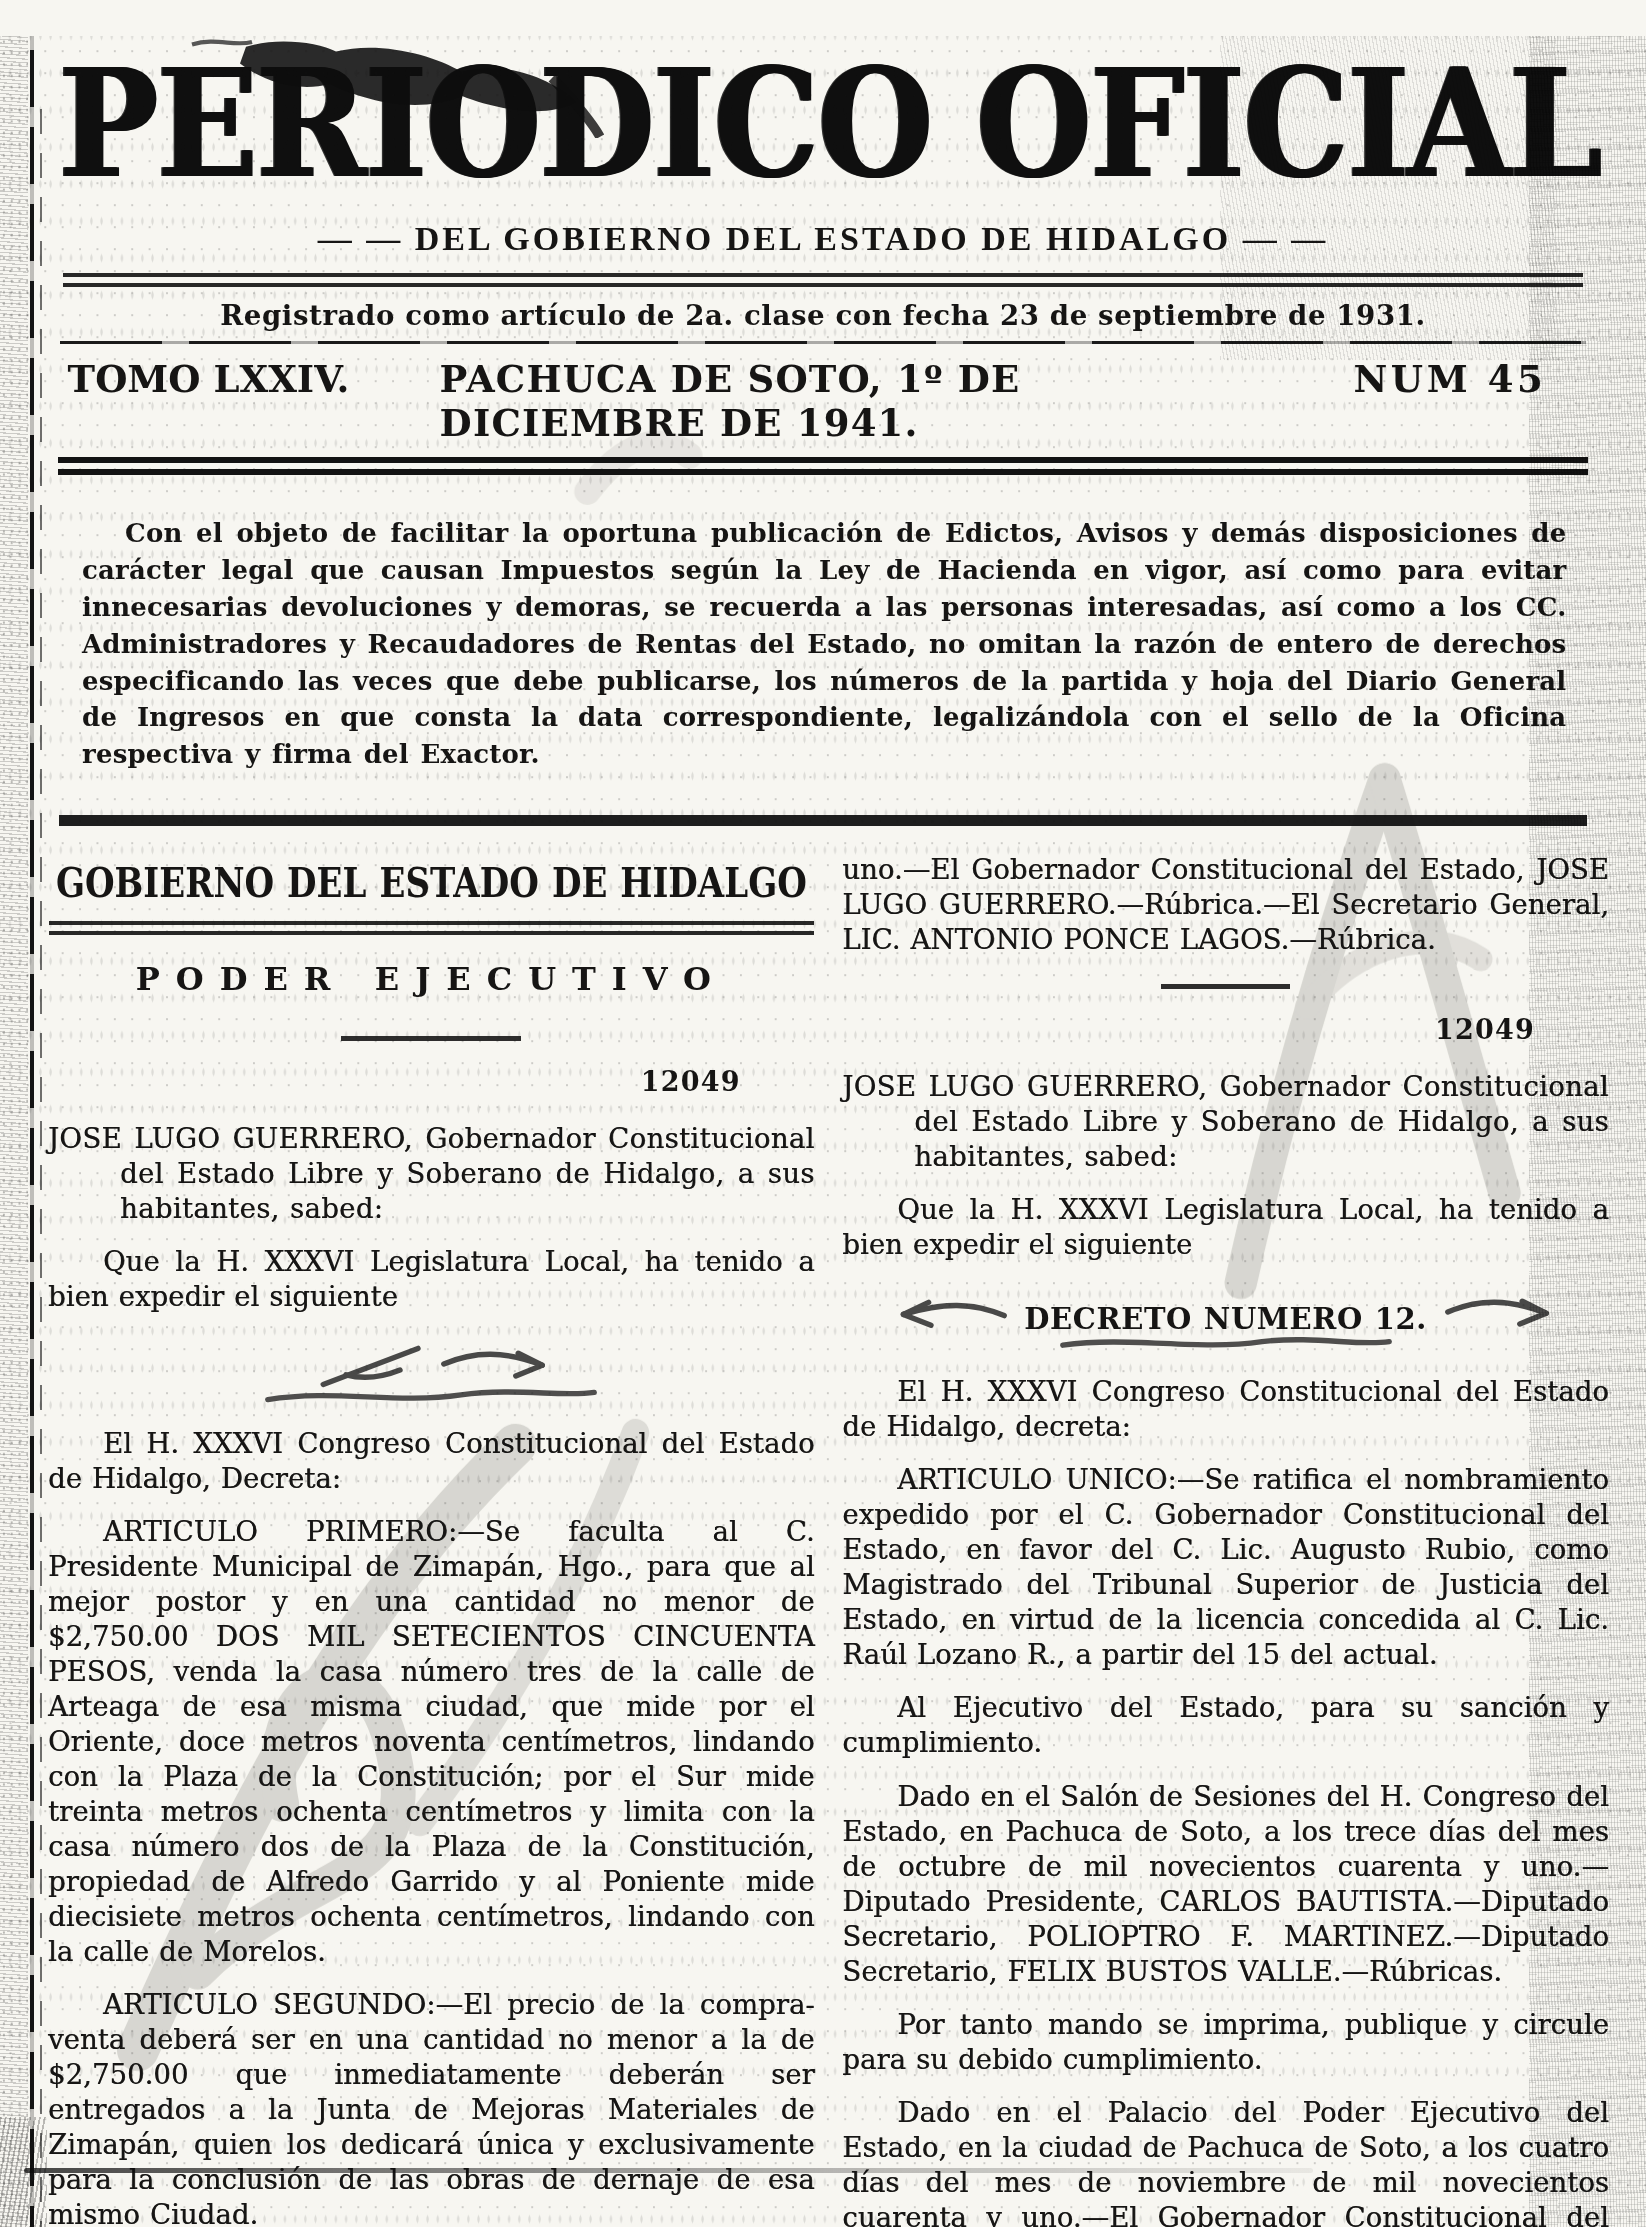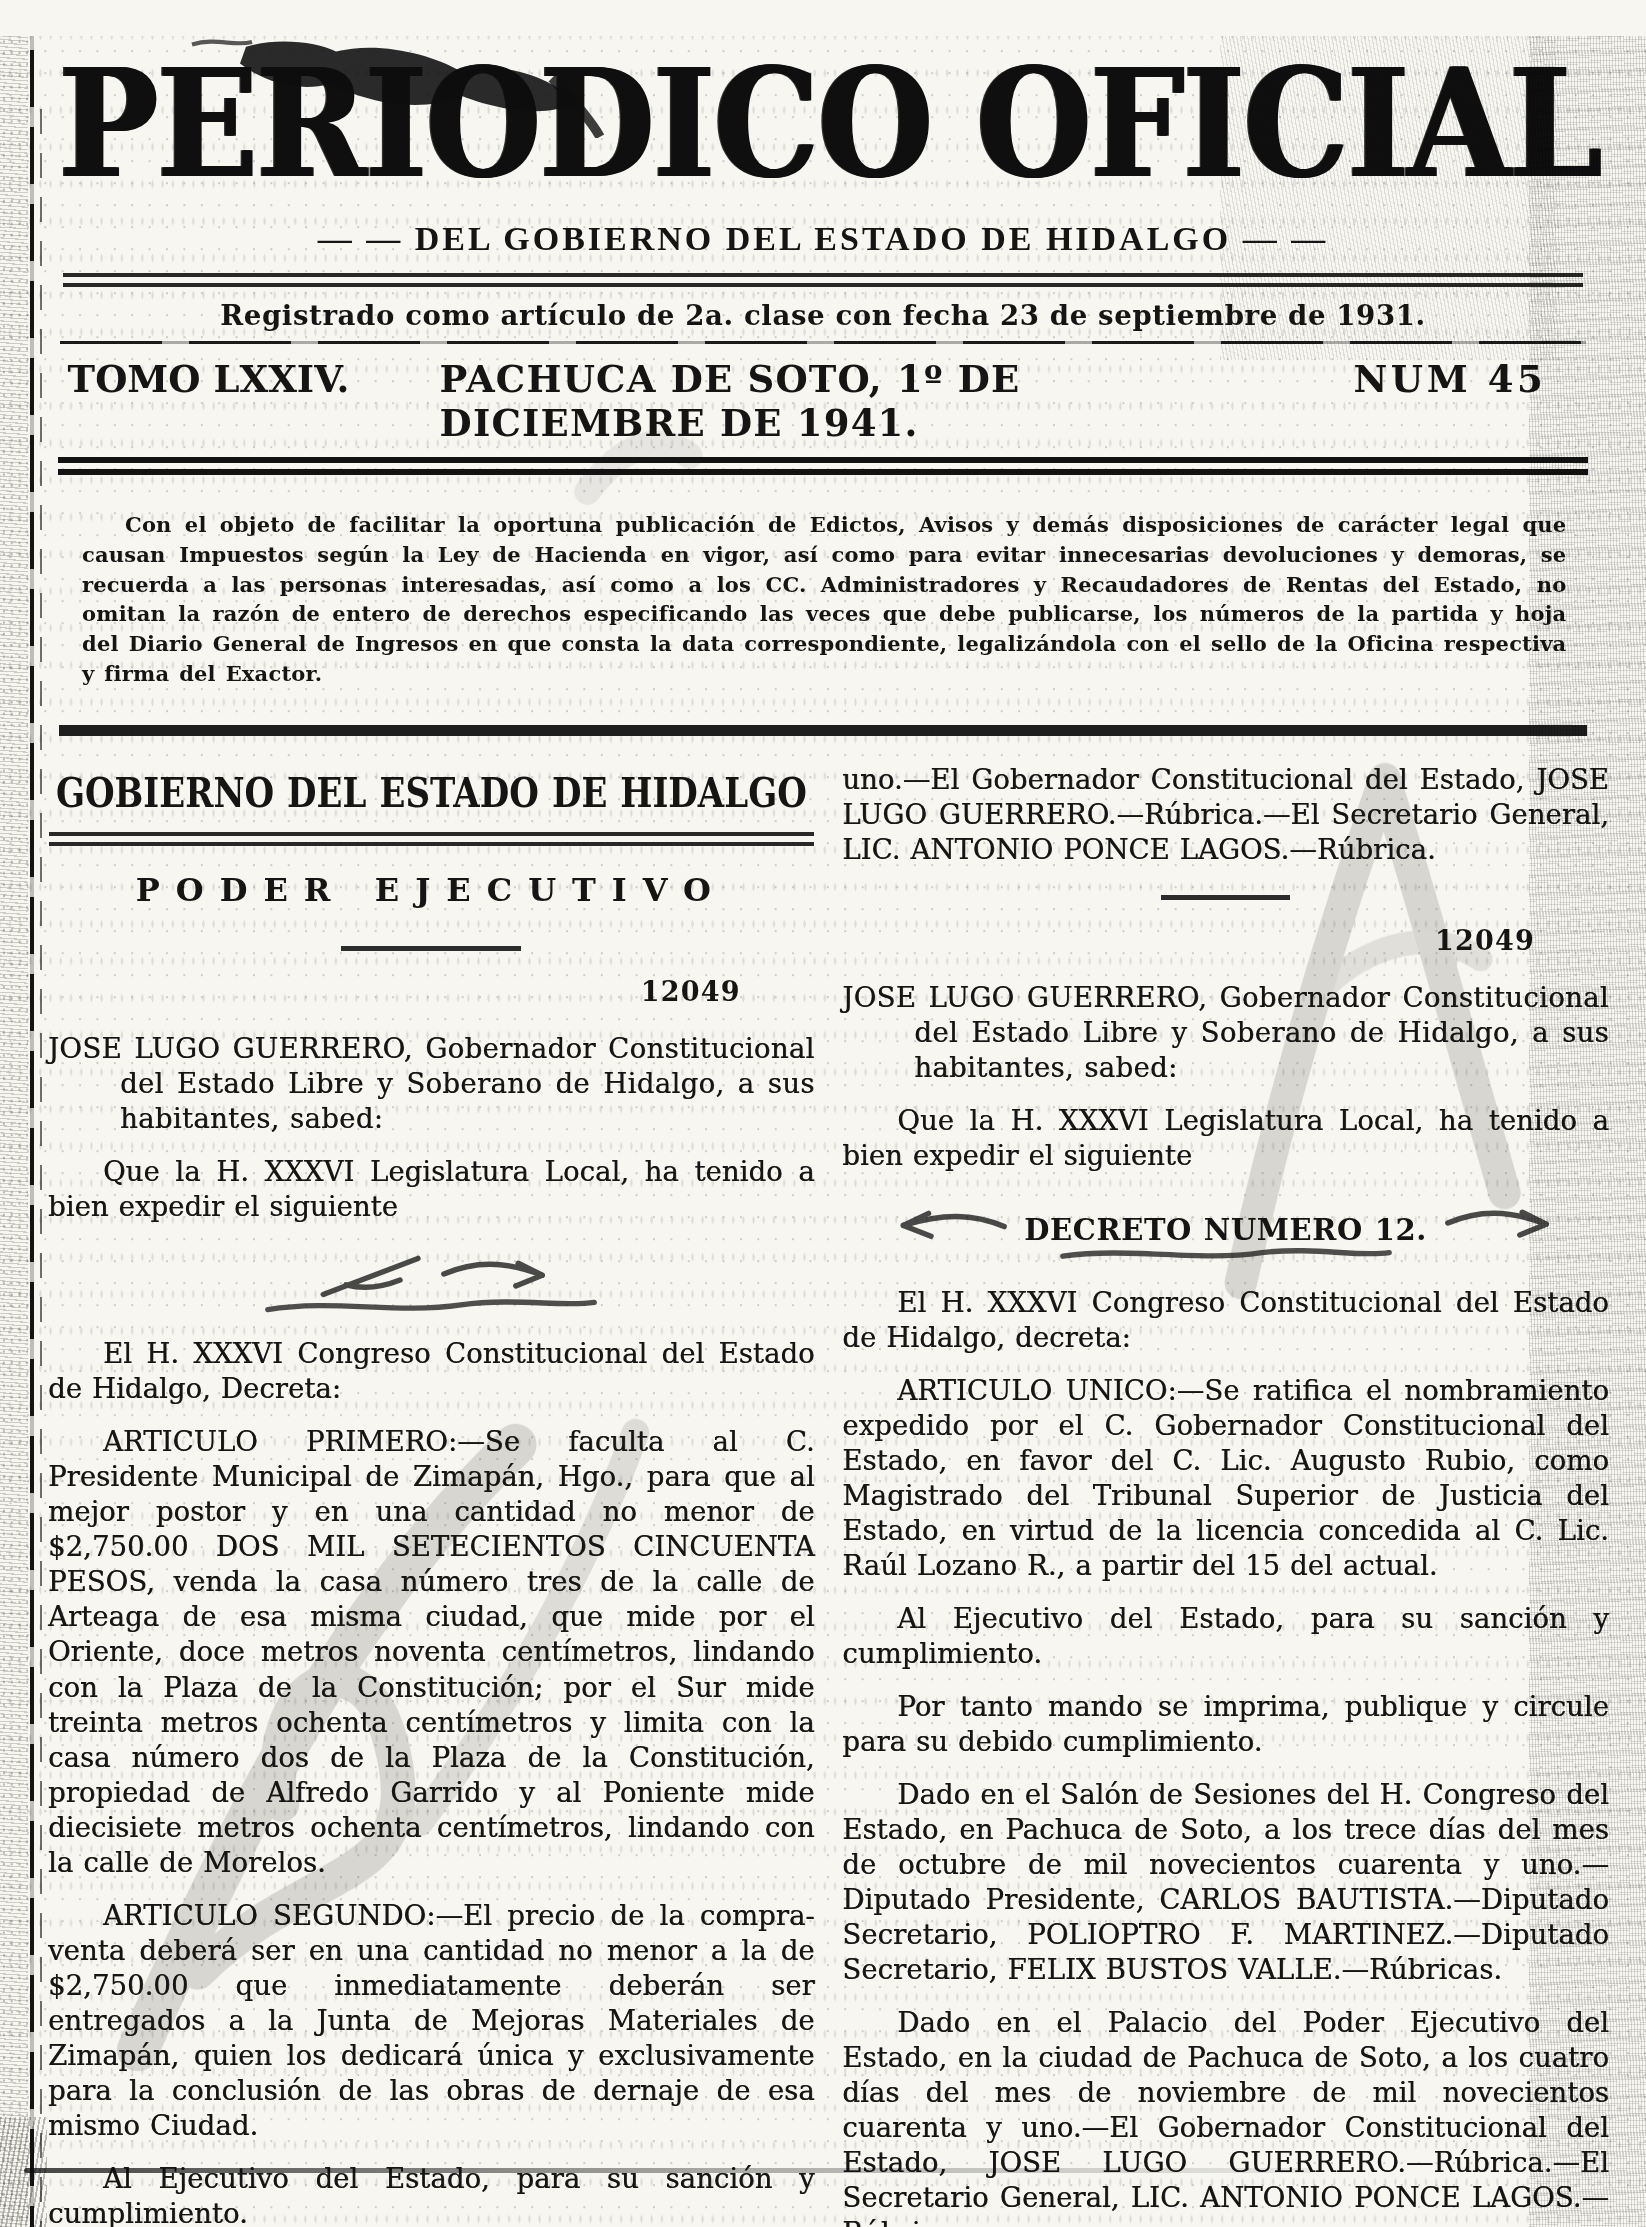--- a/index.html
+++ b/index.html
@@ -78,21 +78,21 @@
   .rule-thin{
     height:3px;margin:0 2.4px;
     background:repeating-linear-gradient(90deg,#1a1a1a 0 102px, rgba(26,26,26,.35) 102px 129px);
   }
   .tomo-row{display:flex;align-items:baseline;padding:13px 9.6px 9.6px 9.6px;font-weight:bold;font-size:37px;}
   .tomo{width:372px;text-align:left;}
   .dateline{flex:1;text-align:left;letter-spacing:1.2px;}
   .issue{width:258px;text-align:right;padding-right:32px;letter-spacing:3.6px;}
   .rule-heavy2{height:6px;border-top:6px solid #131313;border-bottom:6px solid #131313;margin:2.4px 0;}
   .notice{
-    font-size:21px;line-height:1.42;font-weight:bold;text-align:justify;
+    font-size:26px;line-height:1.42;font-weight:bold;text-align:justify;
     text-indent:43px;padding:14.4px 21.6px 15.6px 24px;letter-spacing:0.2px;word-spacing:2.4px;
   }
   .rule-fat{height:10.8px;background:#121212;margin:0 1.2px;opacity:.95;}
 
   
   .columns{position:relative;z-index:2;display:flex;gap:27.6px;padding:26px 37px 0 48px;}
   .col{width:50%;font-size:27.6px;line-height:1.27;text-align:justify;word-spacing:1.2px;}
   .col p{margin:0 0 18px 0;text-shadow:0.4px 0 0 rgba(22,21,20,.75);}
   .p-ind{text-indent:55px;}
   .p-hang{padding-left:72px;text-indent:-72px;}
@@ -218,22 +218,22 @@
           </g>
         </svg>
         <svg class="squiggle" width="336" height="24" viewBox="0 0 560 40">
           <path d="M8,22 C 120,6 230,32 340,16 C 430,6 500,24 552,16" fill="none" stroke="#242424" stroke-width="9" stroke-linecap="round" opacity=".8"></path>
         </svg>
       </div>
 
       <p class="p-ind">El H. XXXVI Congreso Constitucional del Estado de Hidalgo, decreta:</p>
       <p class="p-ind">ARTICULO UNICO:—Se ratifica el nombramiento expedido por el C. Gobernador Constitucional del Estado, en favor del C. Lic. Augusto Rubio, como Magistrado del Tribunal Superior de Justicia del Estado, en virtud de la licencia concedida al C. Lic. Raúl Lozano R., a partir del 15 del actual.</p>
       <p class="p-ind">Al Ejecutivo del Estado, para su sanción y cumplimiento.</p>
+      <p class="p-ind">Dado en el Salón de Sesiones del H. Congreso del Estado, en Pachuca de Soto, a los trece días del mes de octubre de mil novecientos cuarenta y uno.—Diputado Presidente, CARLOS BAUTISTA.—Diputado Secretario, POLIOPTRO F. MARTINEZ.—Diputado Secretario, FELIX BUSTOS VALLE.—Rúbricas.</p>
       <p class="p-ind">Por tanto mando se imprima, publique y circule para su debido cumplimiento.</p>
-      <p class="p-ind">Dado en el Salón de Sesiones del H. Congreso del Estado, en Pachuca de Soto, a los trece días del mes de octubre de mil novecientos cuarenta y uno.—Diputado Presidente, CARLOS BAUTISTA.—Diputado Secretario, POLIOPTRO F. MARTINEZ.—Diputado Secretario, FELIX BUSTOS VALLE.—Rúbricas.</p>
       <p class="p-ind">Dado en el Palacio del Poder Ejecutivo del Estado, en la ciudad de Pachuca de Soto, a los cuatro días del mes de noviembre de mil novecientos cuarenta y uno.—El Gobernador Constitucional del Estado, JOSE LUGO GUERRERO.—Rúbrica.—El Secretario General, LIC. ANTONIO PONCE LAGOS.—Rúbrica.</p>
 
     </div>
   </section>
 
   <div class="noise"></div>
 </div>
 
 
 </body></html>

